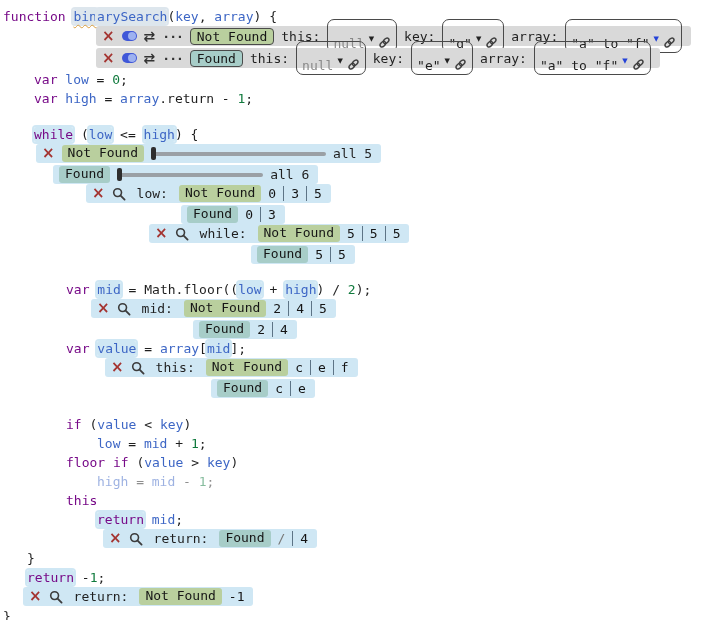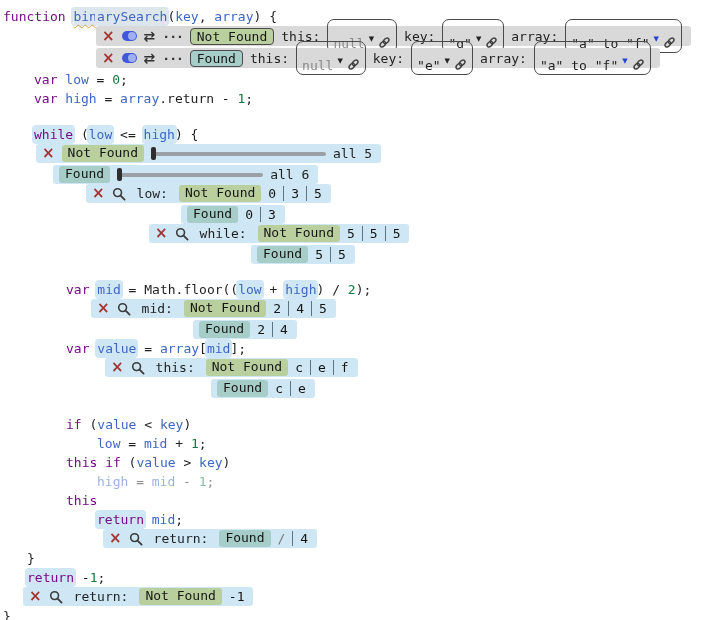--- a/index.html
+++ b/index.html
@@ -227,21 +227,21 @@
       </div></div>
     <div class="wline"><div class="wrow" style="margin-left: 208px;">
         <span class="badge teal">Found</span>
         <span class="val">c</span>
         <span class="divider"></span>
         <span class="val">e</span>
       </div></div>
     <div class="spacer" style="height: 17px;"></div>
     <div class="line" style="margin-left: 63px;"><span class="tk-k">if</span><span class="tk-p"> (</span><span class="tk-v">value</span><span class="tk-p"> &lt; </span><span class="tk-v">key</span><span class="tk-p">)</span></div>
     <div class="line" style="margin-left: 94px;"><span class="tk-v">low</span><span class="tk-p"> = </span><span class="tk-v">mid</span><span class="tk-p"> + </span><span class="tk-n">1</span><span class="tk-p">;</span></div>
-    <div class="line" style="margin-left: 63px;"><span class="tk-k">this if</span><span class="tk-p"> (</span><span class="tk-v">value</span><span class="tk-p"> &gt; </span><span class="tk-v">key</span><span class="tk-p">)</span></div>
+    <div class="line" style="margin-left: 63px;"><span class="tk-k">floor if</span><span class="tk-p"> (</span><span class="tk-v">value</span><span class="tk-p"> &gt; </span><span class="tk-v">key</span><span class="tk-p">)</span></div>
     <div class="line faded" style="margin-left: 94px;"><span class="tk-v">high</span><span class="tk-p"> = </span><span class="tk-v">mid</span><span class="tk-p"> - </span><span class="tk-n">1</span><span class="tk-p">;</span></div>
     <div class="line" style="margin-left: 63px;"><span class="tk-k">this</span></div>
     <div class="line" style="margin-left: 94px;"><span class="tk-k hl">return</span><span class="tk-p"> </span><span class="tk-v">mid</span><span class="tk-p">;</span></div>
     <div class="wline"><div class="wrow" style="margin-left: 100px;">
         <span class="xbtn">×</span>
         <svg width="14" height="14" viewBox="0 0 14 14">
           <circle cx="5.6" cy="5.6" r="3.9" fill="none" stroke="#3c3c3c" stroke-width="1.6"></circle>
           <line x1="8.6" y1="8.6" x2="12.6" y2="12.6" stroke="#3c3c3c" stroke-width="1.8" stroke-linecap="round"></line>
         </svg>
         <span class="plabel">return:</span>

